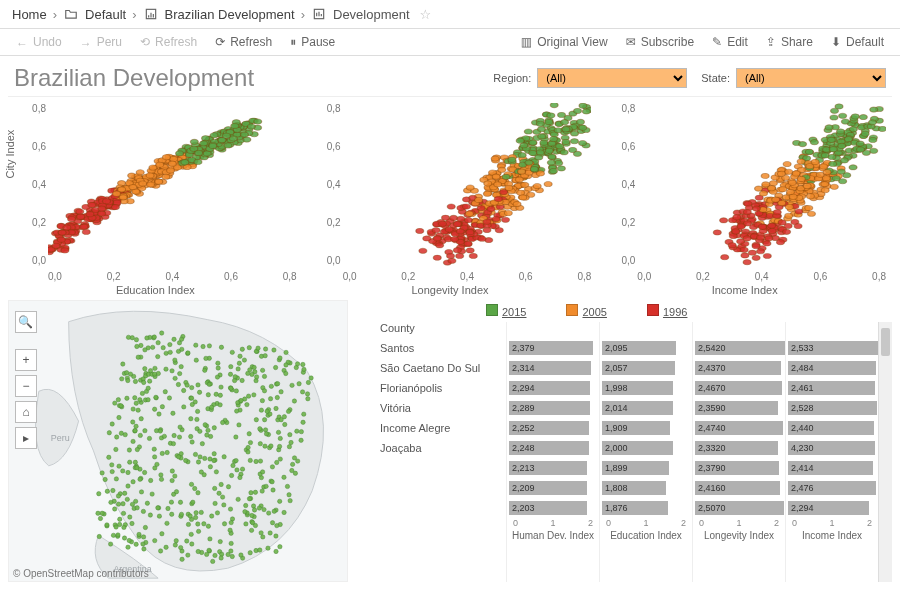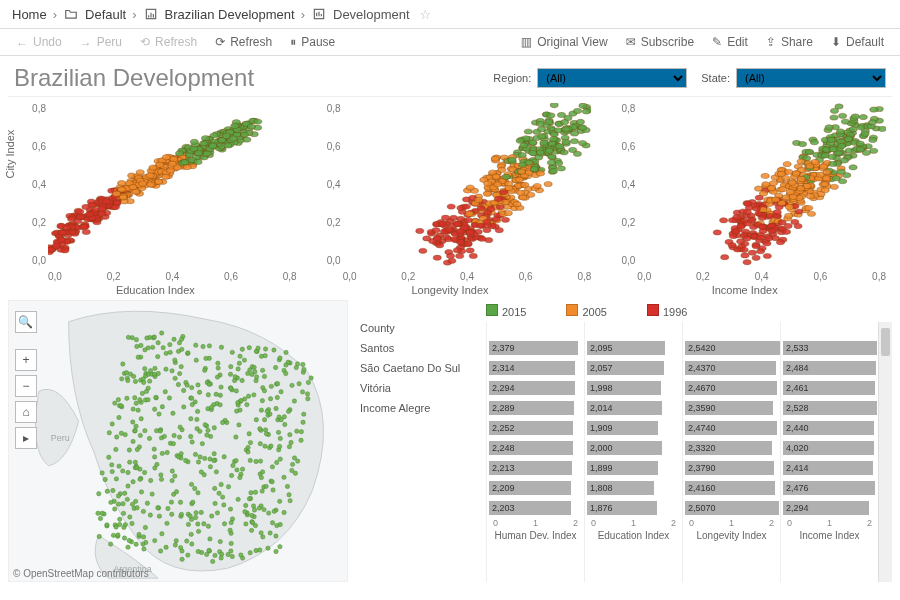--- a/index.html
+++ b/index.html
@@ -9,38 +9,38 @@
   .breadcrumb .sep { color: #888; }
   .breadcrumb .bc-icon { width: 16px; height: 16px; display: inline-flex; align-items: center; justify-content: center; color: #666; }
   .star { color: #bbb; margin-left: 4px; }
   .toolbar { display: flex; align-items: center; gap: 18px; padding: 6px 16px; border-bottom: 1px solid #ddd; color: #666; font-size: 12px; }
   .toolbar .tb-item { display: flex; align-items: center; gap: 5px; cursor: pointer; }
   .toolbar .tb-item.disabled { color: #bbb; cursor: default; }
   .toolbar .spacer { flex: 1; }
   .title-row { display: flex; align-items: center; padding: 8px 14px 4px; gap: 14px; }
   .title { font-size: 24px; font-weight: 300; color: #888; flex: 1; }
   .filter { display: flex; align-items: center; gap: 6px; font-size: 11px; color: #555; }
-  .filter select { width: 150px; font-size: 11px; padding: 2px 4px; border: 1px solid #bbb; background: #0369a1; }
+  .filter select { width: 150px; font-size: 11px; padding: 2px 4px; border: 1px solid #bbb; background: #fdba74; }
   .charts-row { display: flex; padding: 0 8px; height: 200px; }
   .chart-panel { flex: 1; position: relative; border-top: 1px solid #eee; }
   .axis-label-y { position: absolute; left: 2px; top: 50%; transform: rotate(-90deg) translateX(50%); transform-origin: left center; font-size: 11px; color: #666; }
   .axis-label-x { position: absolute; bottom: 0; left: 0; right: 0; text-align: center; font-size: 11px; color: #666; }
   .plot-area { position: absolute; left: 40px; right: 6px; top: 6px; bottom: 30px; }
   .ticks-y { position: absolute; left: 20px; top: 6px; bottom: 30px; width: 18px; display: flex; flex-direction: column-reverse; justify-content: space-between; font-size: 10px; color: #777; text-align: right; pointer-events: none;}
   .ticks-x { position: absolute; left: 40px; right: 6px; bottom: 14px; display: flex; justify-content: space-between; font-size: 10px; color: #777; pointer-events: none;}
   .bottom-row { display: flex; height: 290px; padding: 4px 8px 4px; gap: 8px; }
   .map-panel { width: 340px; position: relative; background: #f5f7f8; border: 1px solid #eee; }
   .map-ctrl { position: absolute; left: 6px; display: flex; flex-direction: column; gap: 4px; }
   .map-btn { width: 22px; height: 22px; background: #fff; border: 1px solid #bbb; display: flex; align-items: center; justify-content: center; font-size: 12px; cursor: pointer; }
   .map-credit { position: absolute; left: 4px; bottom: 2px; font-size: 10px; color: #777; }
   .right-panel { flex: 1; display: flex; flex-direction: column; }
-  .legend { display: flex; gap: 40px; padding: 4px 0 4px 130px; font-size: 11px; align-items: center; }
+  .legend { display: flex; gap: 40px; padding: 4px 0 4px 130px; font-size: 11px; align-items: center; text-decoration: underline; }
   .legend .sw { width: 12px; height: 12px; display: inline-block; margin-right: 4px; border: 1px solid rgba(0,0,0,0.2); }
   .table-wrap { display: flex; flex: 1; overflow: hidden; }
-  .row-names { width: 130px; font-size: 11px; color: #555; }
+  .row-names { width: 130px; font-size: 11px; color: #555; margin-left: 20px; }
   .row-names .hdr { height: 16px; padding-left: 4px; }
   .row-names .rn { height: 20px; line-height: 20px; padding-left: 4px; overflow: hidden; white-space: nowrap; }
   .metric-cols { flex: 1; display: flex; position: relative; }
   .metric-col { flex: 1; display: flex; flex-direction: column; border-left: 1px solid #eee; }
   .bar-row { height: 20px; position: relative; }
   .bar { position: absolute; left: 2px; top: 3px; height: 14px; background: #b0b0b0; display: flex; align-items: center; }
   .bar-val { font-size: 9px; color: #333; padding-left: 3px; }
   .mini-axis { display: flex; justify-content: space-between; font-size: 9px; color: #888; padding: 0 6px; height: 12px; }
   .metric-label { text-align: center; font-size: 10px; color: #666; height: 14px; }
   .scroll { width: 14px; background: #f0f0f0; border-left: 1px solid #ddd; position: relative;}
@@ -1988,22 +1988,24 @@
         <span><span class="sw" style="background:#5aa646"></span>2015</span>
         <span><span class="sw" style="background:#f08b2c"></span>2005</span>
         <span><span class="sw" style="background:#d6302a"></span>1996</span>
       </div>
     <div class="table-wrap">
       <div class="row-names">
         <div class="hdr">County</div>
         <div id="rownames">
             <div class="rn">Santos</div>
             <div class="rn">São Caetano Do Sul</div>
+            <div class="rn">Florianópolis</div>
             <div class="rn">Vitória</div>
             <div class="rn">Income Alegre</div>
+            <div class="rn">Joaçaba</div>
           </div>
       </div>
       <div class="metric-cols" id="metriccols">
           <div class="metric-col">
             <div style="height: 16px;"></div>
             <div class="bar-row">
               <div class="bar" style="width:91.5%">
                 <span class="bar-val">2,379</span>
               </div>
             </div>
@@ -2184,21 +2186,21 @@
                 <span class="bar-val">2,528</span>
               </div>
             </div>
             <div class="bar-row">
               <div class="bar" style="width:93.8%">
                 <span class="bar-val">2,440</span>
               </div>
             </div>
             <div class="bar-row">
               <div class="bar" style="width:94.2%">
-                <span class="bar-val">4,020</span>
+                <span class="bar-val">4,230</span>
               </div>
             </div>
             <div class="bar-row">
               <div class="bar" style="width:92.8%">
                 <span class="bar-val">2,414</span>
               </div>
             </div>
             <div class="bar-row">
               <div class="bar" style="width:95.2%">
                 <span class="bar-val">2,476</span>

